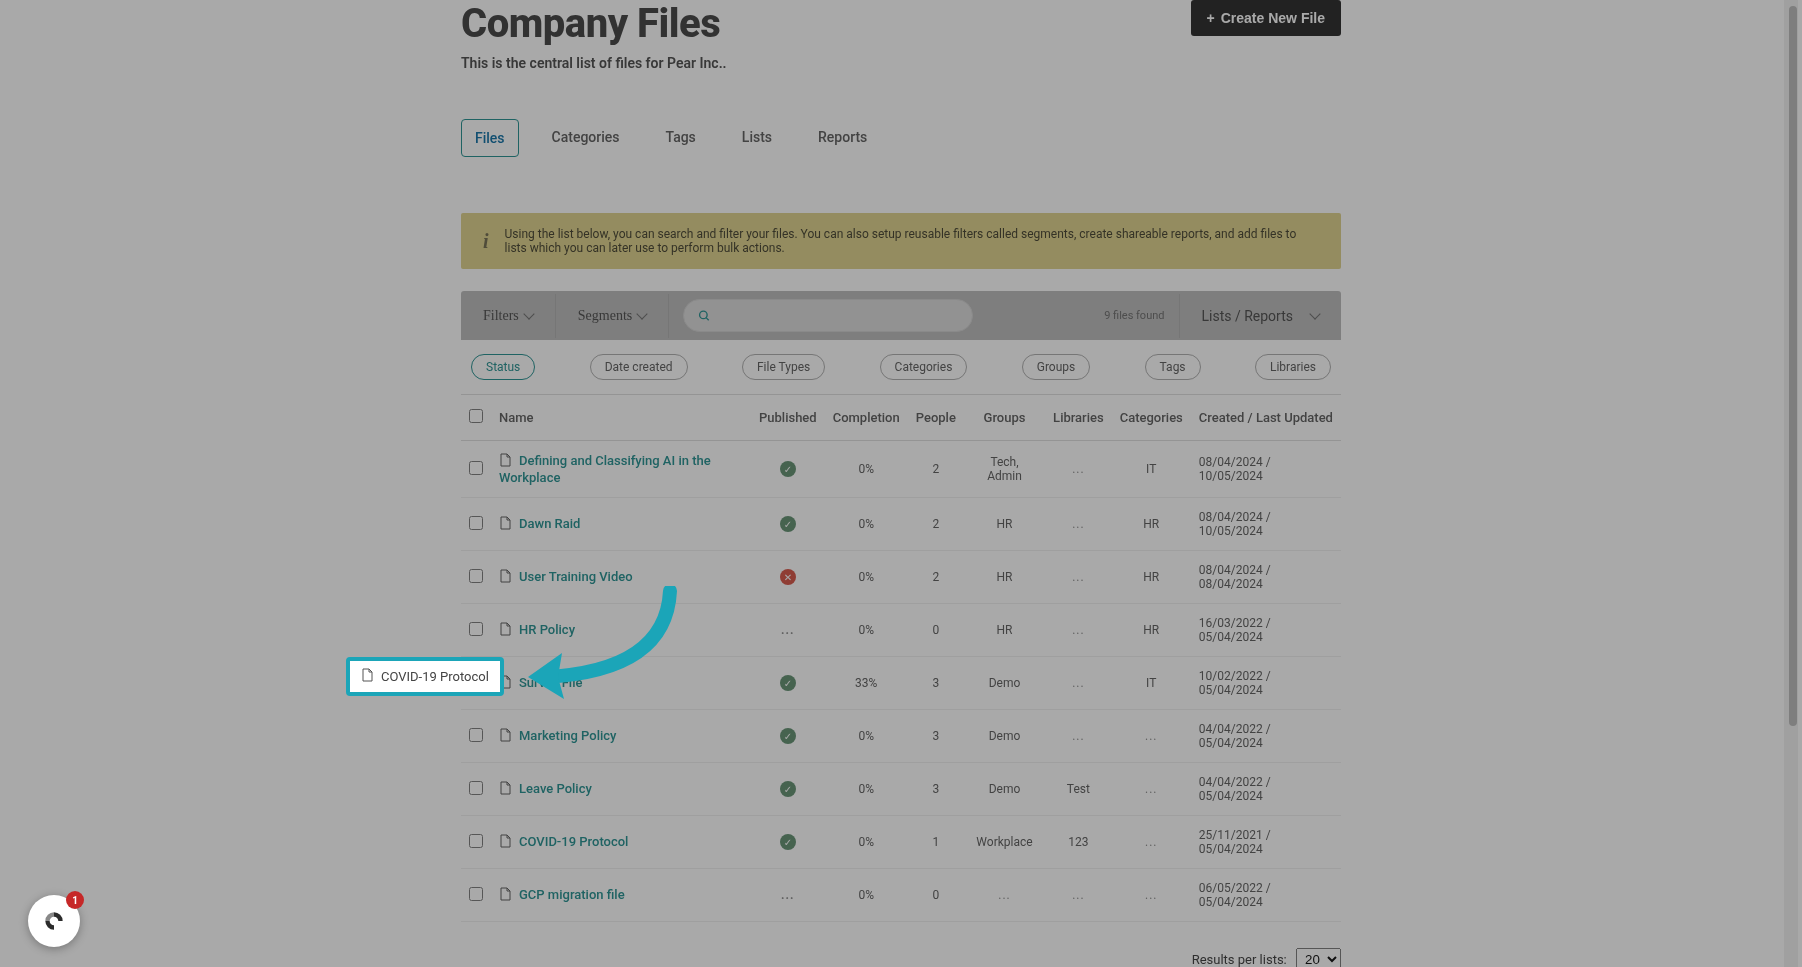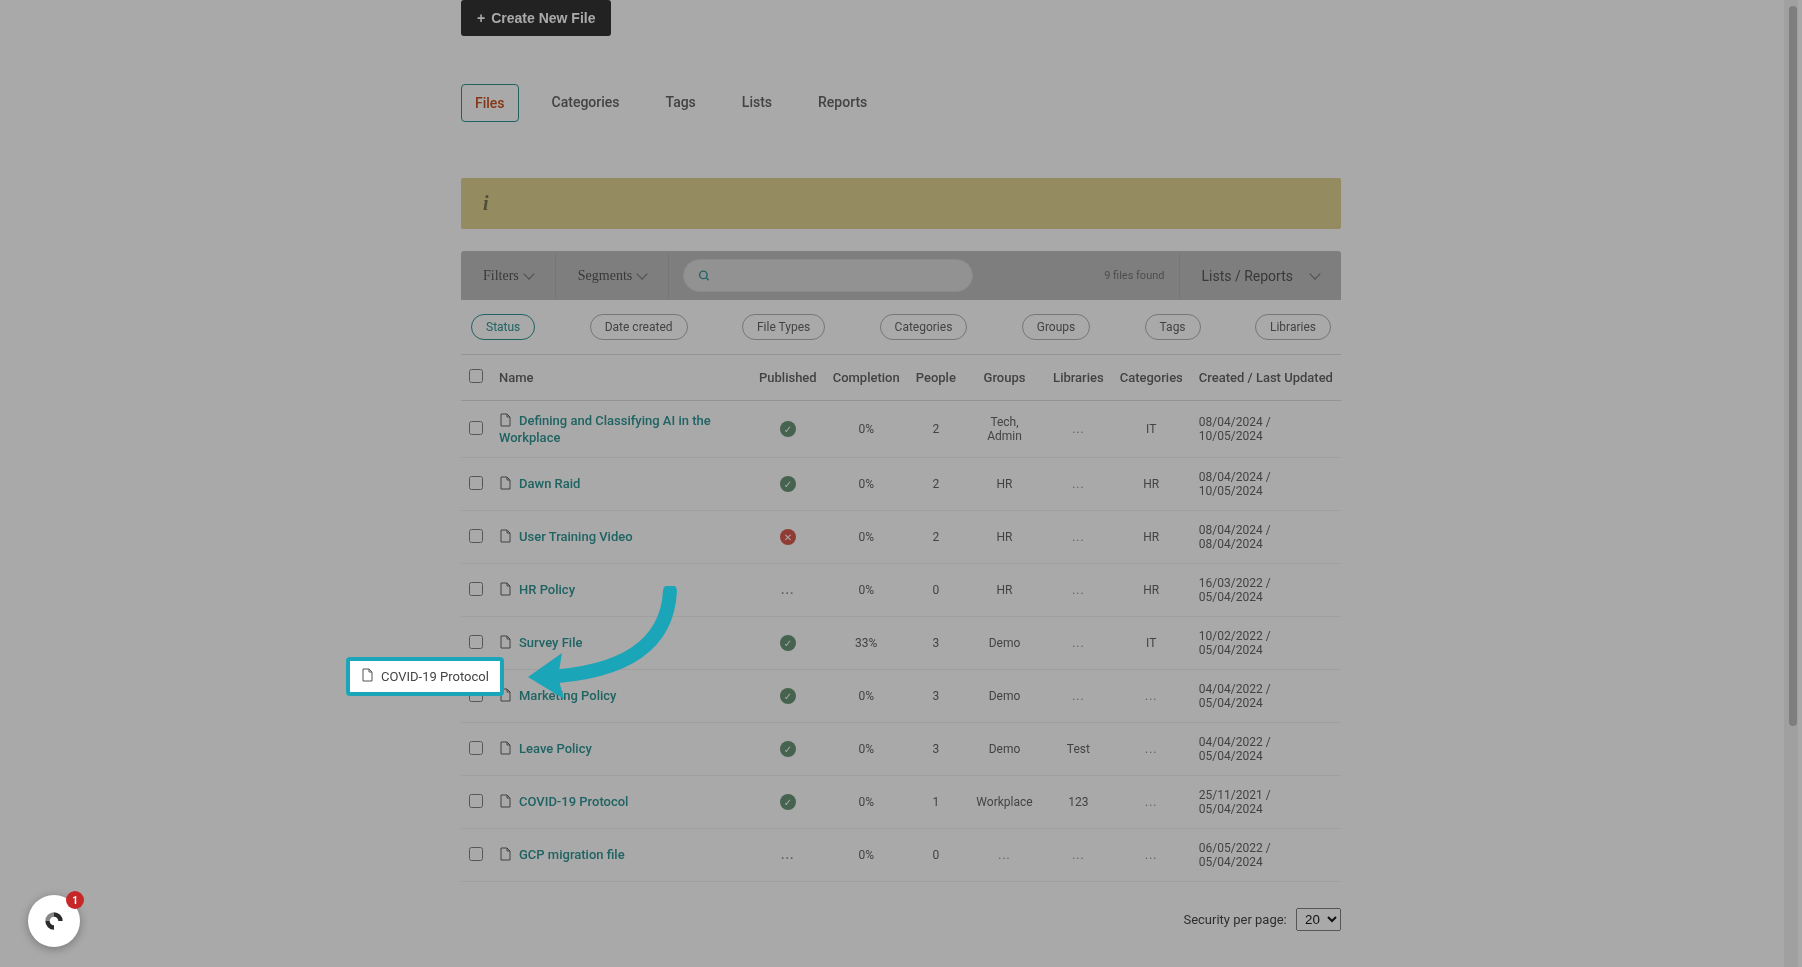--- a/index.html
+++ b/index.html
@@ -62,21 +62,21 @@
 .tab {
   padding: 10px 13px;
   font-size: 14px;
   color: #555;
   cursor: pointer;
   border-radius: 4px;
   font-weight: 500;
 }
 .tab.active {
   border: 1px solid #1a8a8a;
-  color: #c2410c;
+  color: #0369a1;
 }
 .info-banner {
   margin-top: 56px;
   background: #dccf85;
   padding: 14px 22px;
   display: flex;
   gap: 16px;
   align-items: center;
   font-size: 12px;
   color: #3d3a26;
@@ -299,36 +299,41 @@
 }
 th.center, td.center { text-align: center; }
 th:nth-child(1), td:nth-child(1) { width: 30px; }
 th:nth-child(2), td:nth-child(2) { width: 260px; }
 </style>
 </head>
 <body>
 
 <div class="main">
   <div class="header-row">
+    <div>
+      <h1>Company Files</h1>
+      <div class="subtitle">This is the central list of files for Pear Inc..</div>
+    </div>
     <button class="create-btn">
       <span>+</span>
       <span>Create New File</span>
     </button>
   </div>
 
   <div class="tabs" id="tabs">
       <div class="tab active">Files</div>
       <div class="tab">Categories</div>
       <div class="tab">Tags</div>
       <div class="tab">Lists</div>
       <div class="tab">Reports</div>
     </div>
 
   <div class="info-banner">
     <span class="i-icon">i</span>
+    <span>Using the list below, you can search and filter your files. You can also setup reusable filters called segments, create shareable reports, and add files to lists which you can later use to perform bulk actions.</span>
   </div>
 
   <div class="toolbar">
     <div class="section">
       <span>Filters</span>
       <span class="chevron"></span>
     </div>
     <div class="section">
       <span>Segments</span>
       <span class="chevron"></span>
@@ -497,21 +502,21 @@
           <td class="center">0</td>
           <td class="center"><span class="ellipsis">...</span></td>
           <td class="center"><span class="ellipsis">...</span></td>
           <td class="center"><span class="ellipsis">...</span></td>
           <td>06/05/2022 / 05/04/2024</td>
         </tr>
       </tbody>
   </table>
 
   <div class="pager">
-    <span>Security per page:</span>
+    <span>Results per lists:</span>
     <select>
       <option>20</option>
     </select>
   </div>
 </div>
 
 <div class="dim-overlay"></div>
 
 <div class="highlight-cell" id="highlight" style="left:346px; top:657px;">
   <span class="file-icon">

